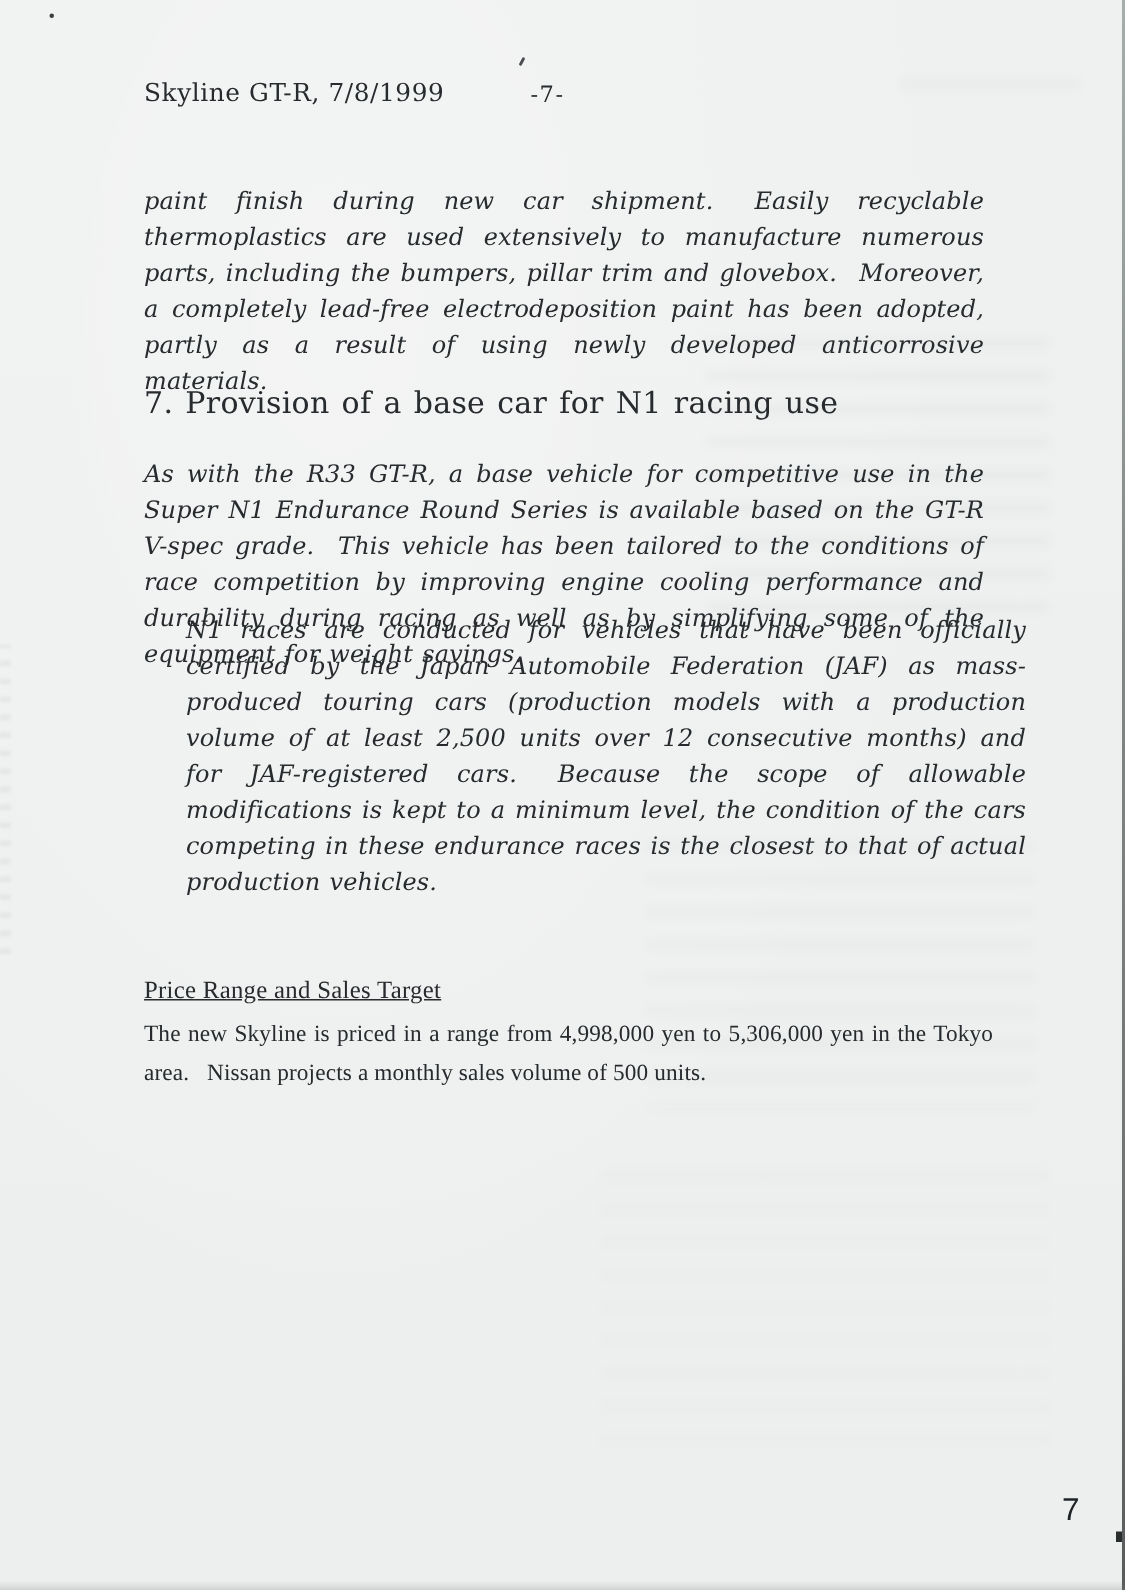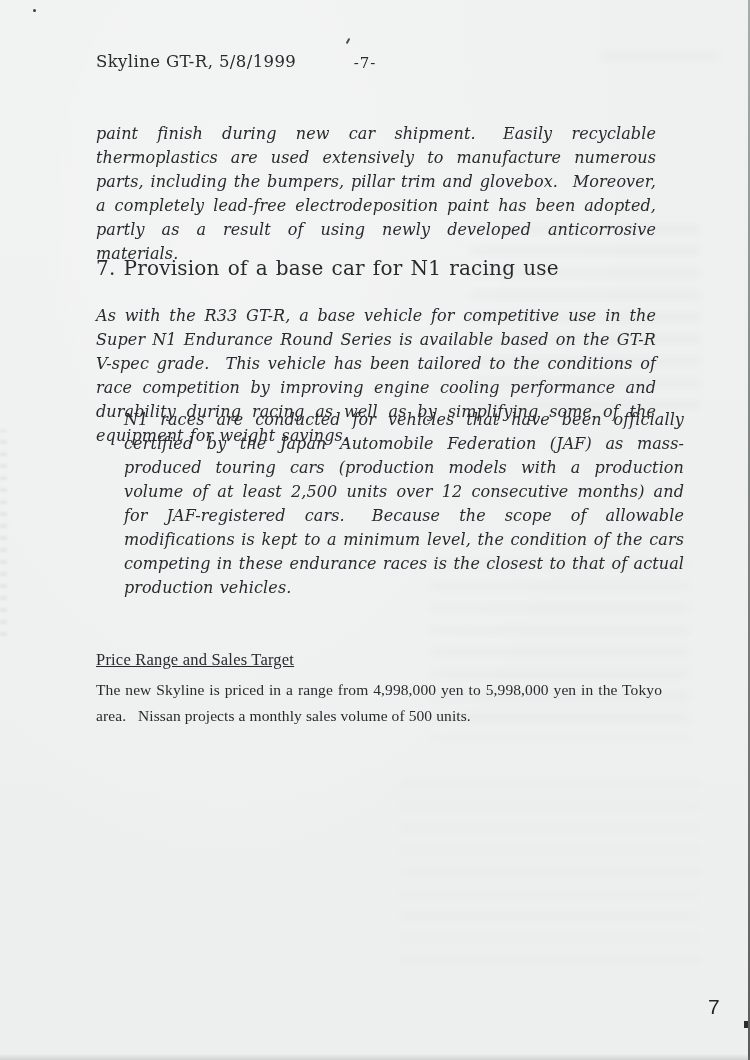--- a/index.html
+++ b/index.html
@@ -155,30 +155,30 @@
   <div class="bleed bleed-b"></div>
   <div class="bleed bleed-c"></div>
   <div class="bleed bleed-d"></div>
   <div class="smudge-left"></div>
   <div class="edge-right"></div>
   <div class="edge-bottom"></div>
   <div class="corner-mark"></div>
   <div class="speck-topleft"></div>
   <div class="tick-mark"></div>
 
-  <div class="header-left">Skyline GT-R, 5/8/1999</div>
+  <div class="header-left">Skyline GT-R, 7/8/1999</div>
   <div class="header-center">-7-</div>
 
   <div class="body-text para-1">paint finish during new car shipment.  Easily recyclable thermoplastics are used extensively to manufacture numerous parts, including the bumpers, pillar trim and glovebox.  Moreover, a completely lead-free electrodeposition paint has been adopted, partly as a result of using newly developed anticorrosive materials.</div>
 
   <div class="sec7-heading">7. Provision of a base car for N1 racing use</div>
 
   <div class="body-text sec7-p1">As with the R33 GT-R, a base vehicle for competitive use in the Super N1 Endurance Round Series is available based on the GT-R V-spec grade.  This vehicle has been tailored to the conditions of race competition by improving engine cooling performance and durability during racing as well as by simplifying some of the equipment for weight savings.</div>
 
   <div class="body-text sec7-p2">N1 races are conducted for vehicles that have been officially certified by the Japan Automobile Federation (JAF) as mass-produced touring cars (production models with a production volume of at least 2,500 units over 12 consecutive months) and for JAF-registered cars.  Because the scope of allowable modifications is kept to a minimum level, the condition of the cars competing in these endurance races is the closest to that of actual production vehicles.</div>
 
   <div class="price-heading">Price Range and Sales Target</div>
 
-  <div class="price-para">The new Skyline is priced in a range from 4,998,000 yen to 5,998,000 yen in the Tokyo area.  Nissan projects a monthly sales volume of 500 units.</div>
+  <div class="price-para">The new Skyline is priced in a range from 4,998,000 yen to 5,306,000 yen in the Tokyo area.  Nissan projects a monthly sales volume of 500 units.</div>
 
   <div class="page-number">7</div>
 
 </div>
 
 </body></html>

